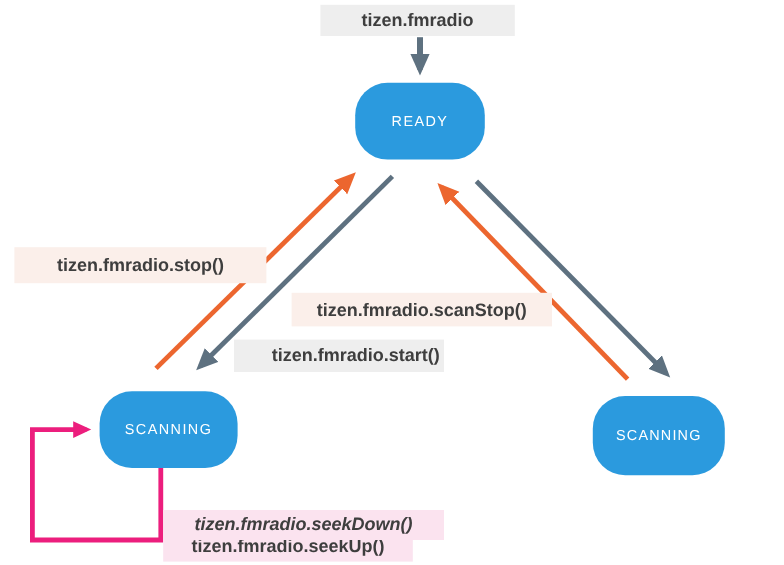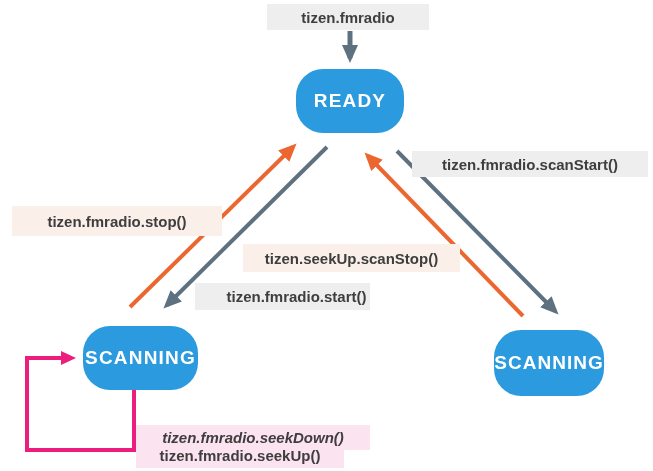--- a/index.html
+++ b/index.html
@@ -36,22 +36,22 @@
   .stroke-magenta { stroke: var(--arrow-magenta); fill: none; }
   .head-gray    { fill: var(--arrow-gray);    stroke: none; }
   .head-orange  { fill: var(--arrow-orange);  stroke: none; }
   .head-magenta { fill: var(--arrow-magenta); stroke: none; }
 
   .state {
     position: absolute;
     background: var(--state-fill);
     border-radius: 27px;
     color: var(--state-text);
-    font-weight: 700;
-    font-size: 19px;
+    font-weight: 400;
+    font-size: 12px;
     letter-spacing: 1.2px;
     display: flex;
     align-items: center;
     justify-content: center;
   }
   .state-ready    { left: 296px; top: 69px;  width: 108px; height: 64px; }
   .state-playing  { left: 83px;  top: 326px; width: 115px; height: 64px; }
   .state-scanning { left: 494px; top: 330px; width: 110px; height: 66px; letter-spacing: 1px; }
 
   .edge-label {
@@ -104,23 +104,22 @@
 
     <line class="stroke-gray" x1="397" y1="151" x2="555" y2="311" stroke-width="4" marker-end="url(#m-gray)"></line>
 
     <polyline class="stroke-magenta" points="134,390 134,450 27,450 27,358 72,358" stroke-width="4" stroke-linejoin="miter" marker-end="url(#m-magenta)"></polyline>
   </svg>
 
   <div class="edge-label bg-gray label-title">tizen.fmradio</div>
 
   <div class="edge-label bg-peach label-stop">tizen.fmradio.stop()</div>
 
-  <div class="edge-label bg-gray label-scanstart">tizen.fmradio.scanStart()</div>
 
-  <div class="edge-label bg-peach label-scanstop">tizen.seekUp.scanStop()</div>
+  <div class="edge-label bg-peach label-scanstop">tizen.fmradio.scanStop()</div>
 
   <div class="edge-label bg-gray label-start">tizen.fmradio.start()</div>
 
   <div class="edge-label bg-pink label-seekup">tizen.fmradio.seekUp()</div>
 
   <div class="edge-label bg-pink label-seekdown">tizen.fmradio.seekDown()</div>
 
   <div class="state state-ready">READY</div>
 
   <div class="state state-playing">SCANNING</div>

